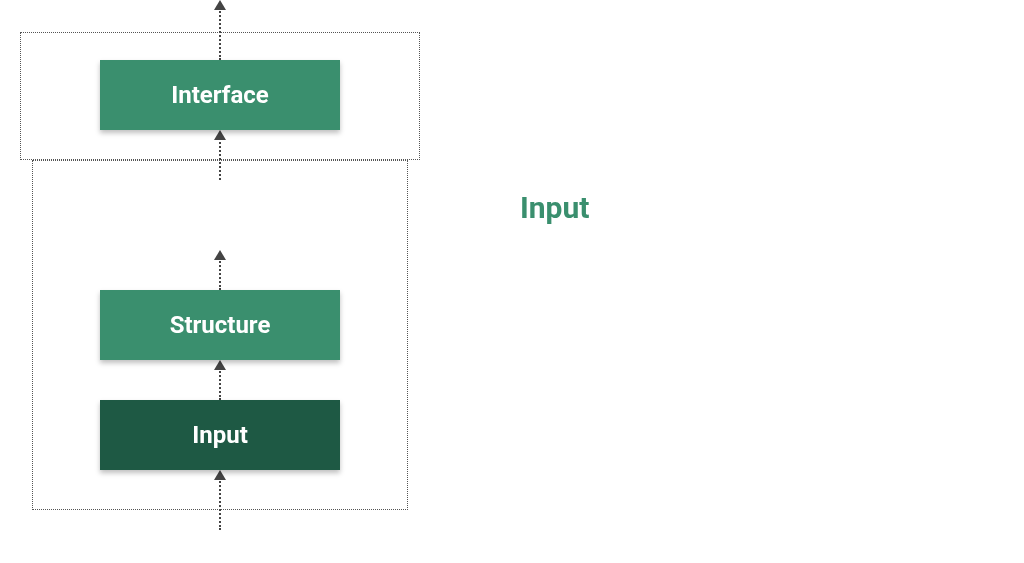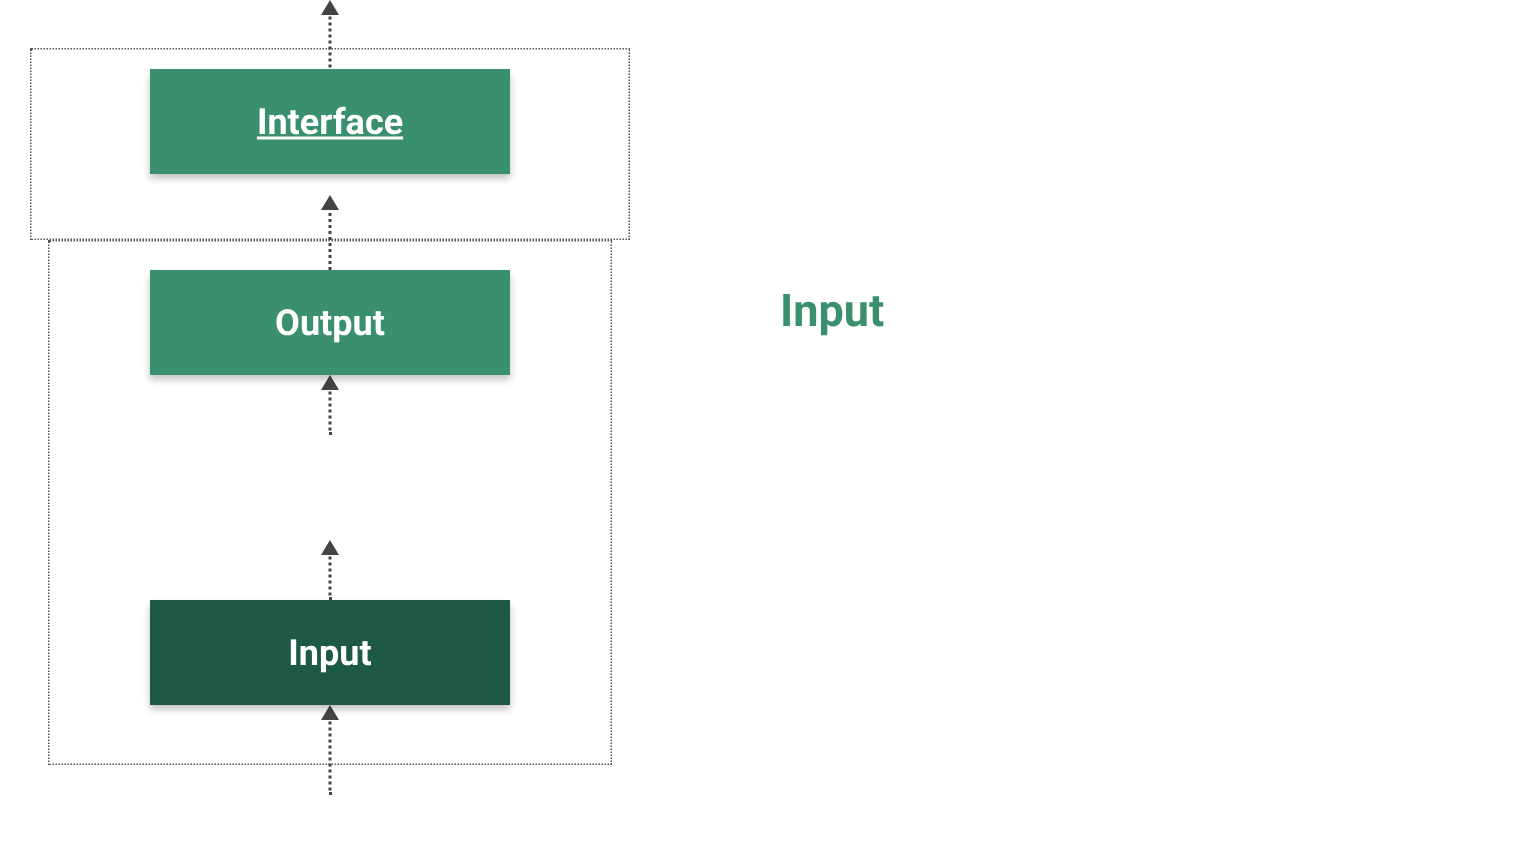--- a/index.html
+++ b/index.html
@@ -16,21 +16,21 @@
   .box {
     position: absolute;
     left: 80px; width: 240px; height: 70px;
     display: flex; align-items: center; justify-content: center;
     color: #ffffff; font-weight: 700; font-size: 24px;
     box-shadow: 0 3px 5px rgba(0,0,0,0.25);
   }
   .box.light { background: #3a8f6e; }
   .box.dark  { background: #1e5944; }
 
-  .box-interface { top: 46px; text-decoration: underline; }
+  .box-interface { top: 60px; }
   .box-output    { top: 180px; }
   .box-structure { top: 290px; }
   .box-input     { top: 400px; }
 
   .arrow {
     position: absolute; left: 198px; width: 4px;
   }
   .arrow .shaft {
     position: absolute; left: 1px; top: 8px; bottom: 0;
     border-left: 2px dotted #444;
@@ -80,22 +80,22 @@
         <div class="shaft"></div>
       </div>
     <div class="arrow arrow-e">
         <div class="head"></div>
         <div class="shaft"></div>
       </div>
 
     <div class="box light box-interface">
       <span>Interface</span>
     </div>
-    <div class="box light box-output">
-      <span>Output</span>
+    <div class="box light box-structure">
+      <span>Structure</span>
     </div>
     <div class="box dark box-input">
       <span>Input</span>
     </div>
 
   </div>
 
   <div class="rhs">
     <div class="rhs-heading">Input</div>
   </div>

